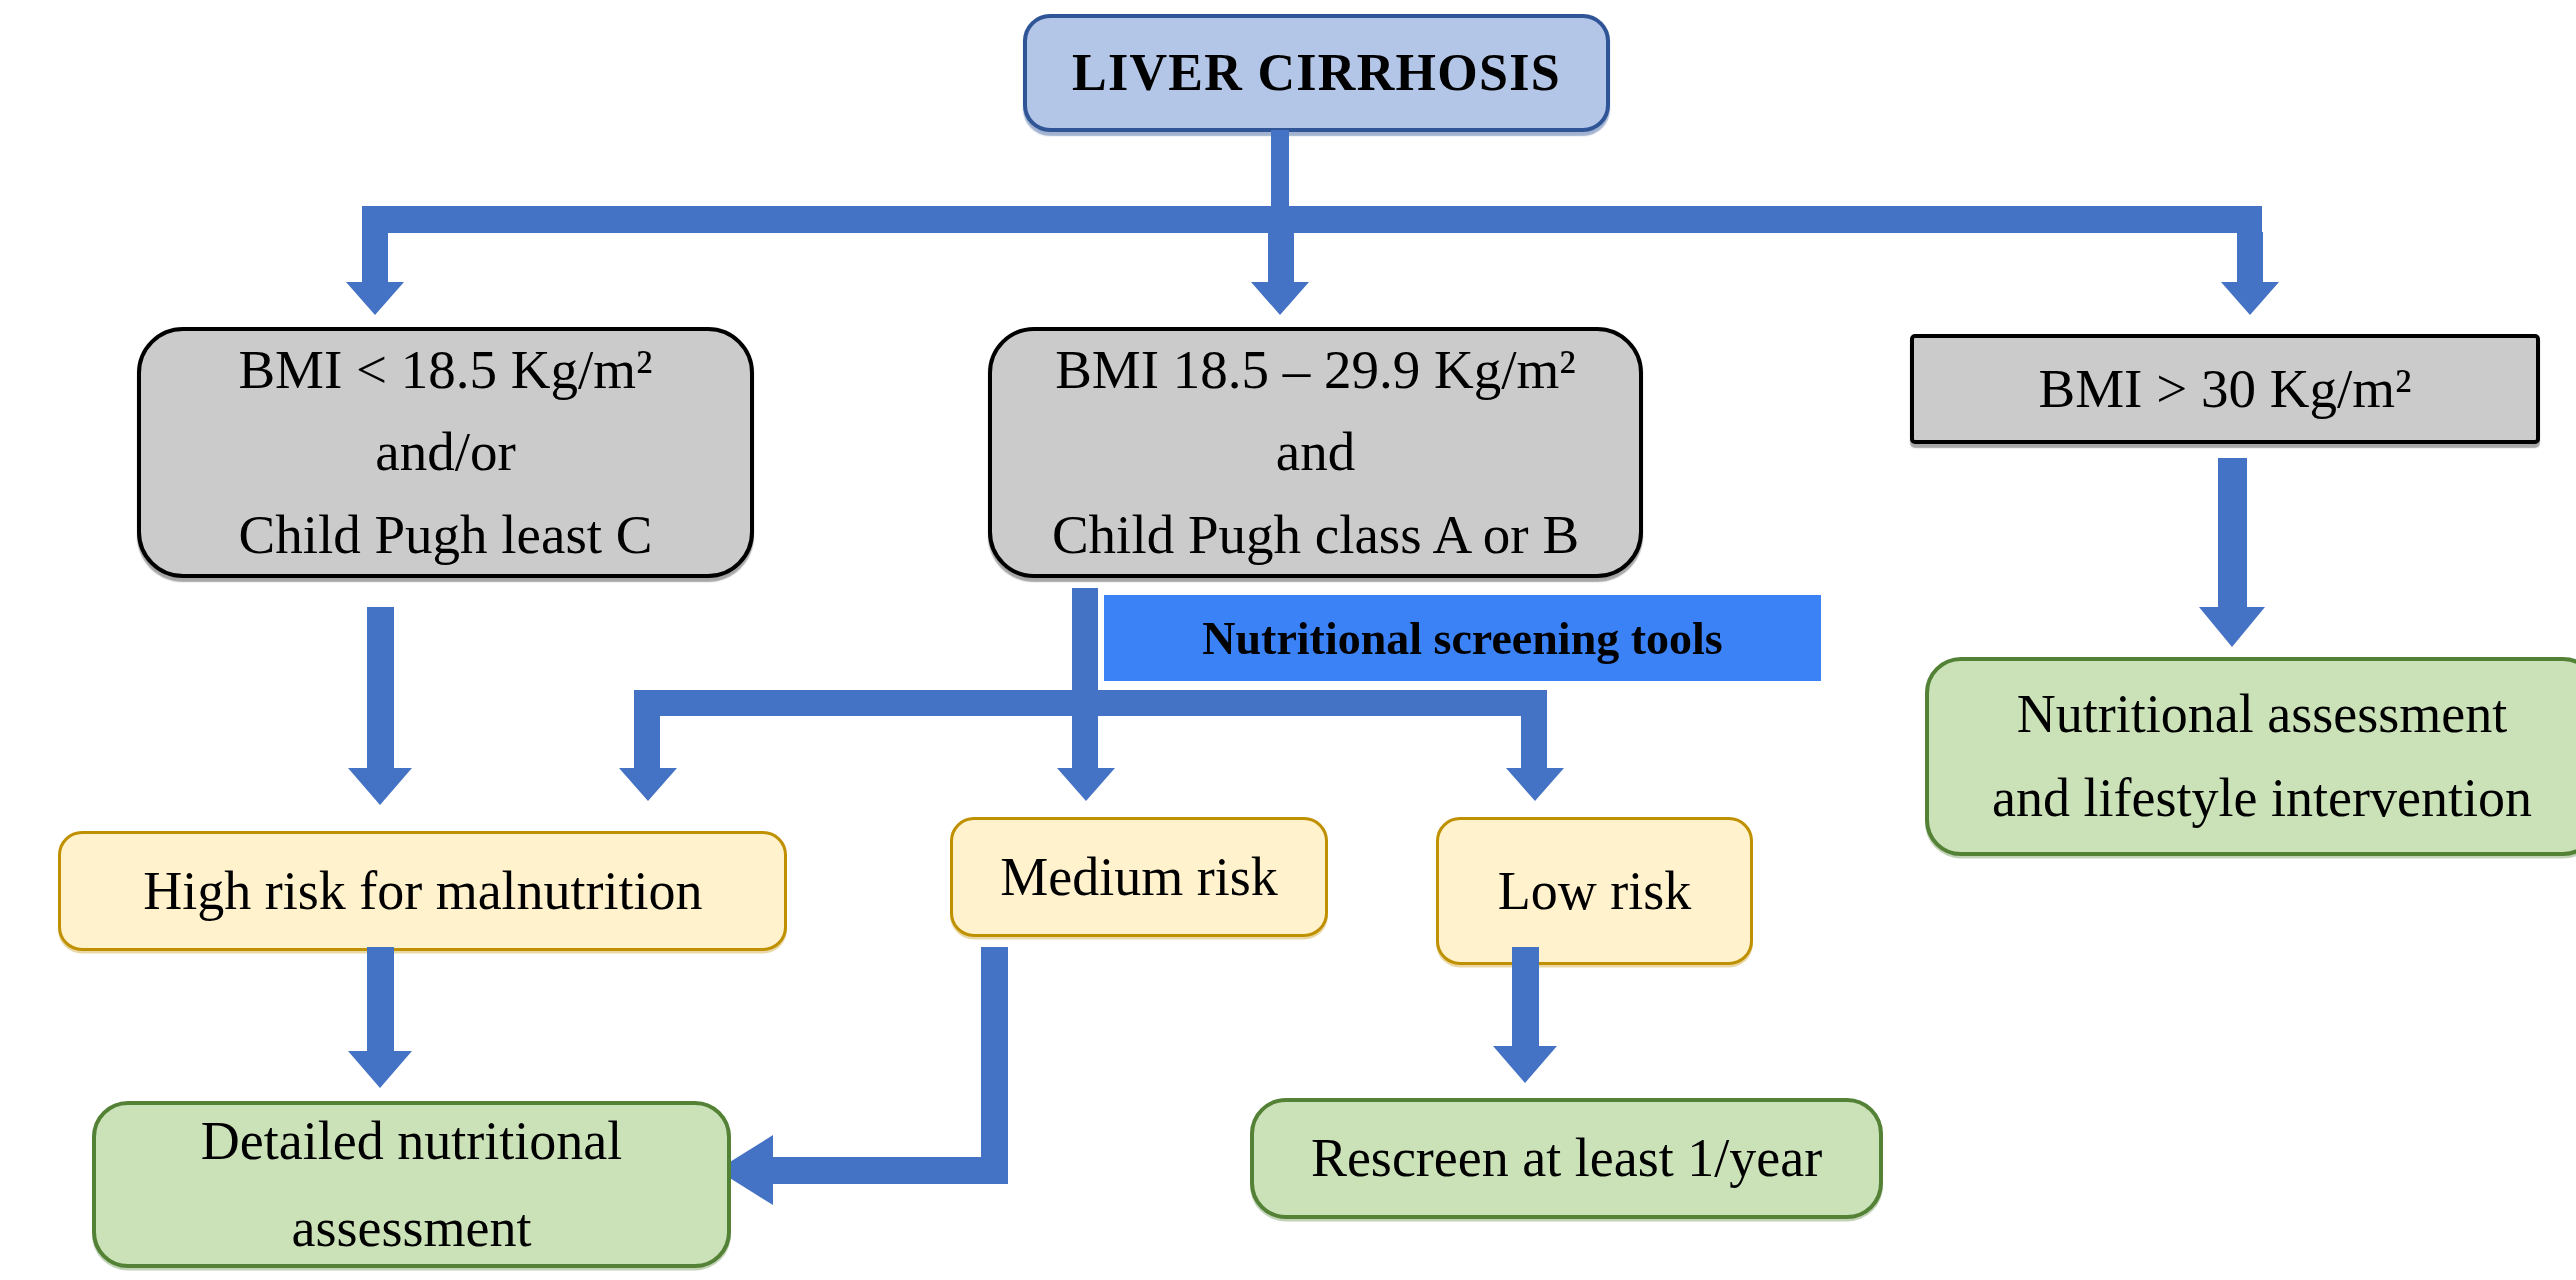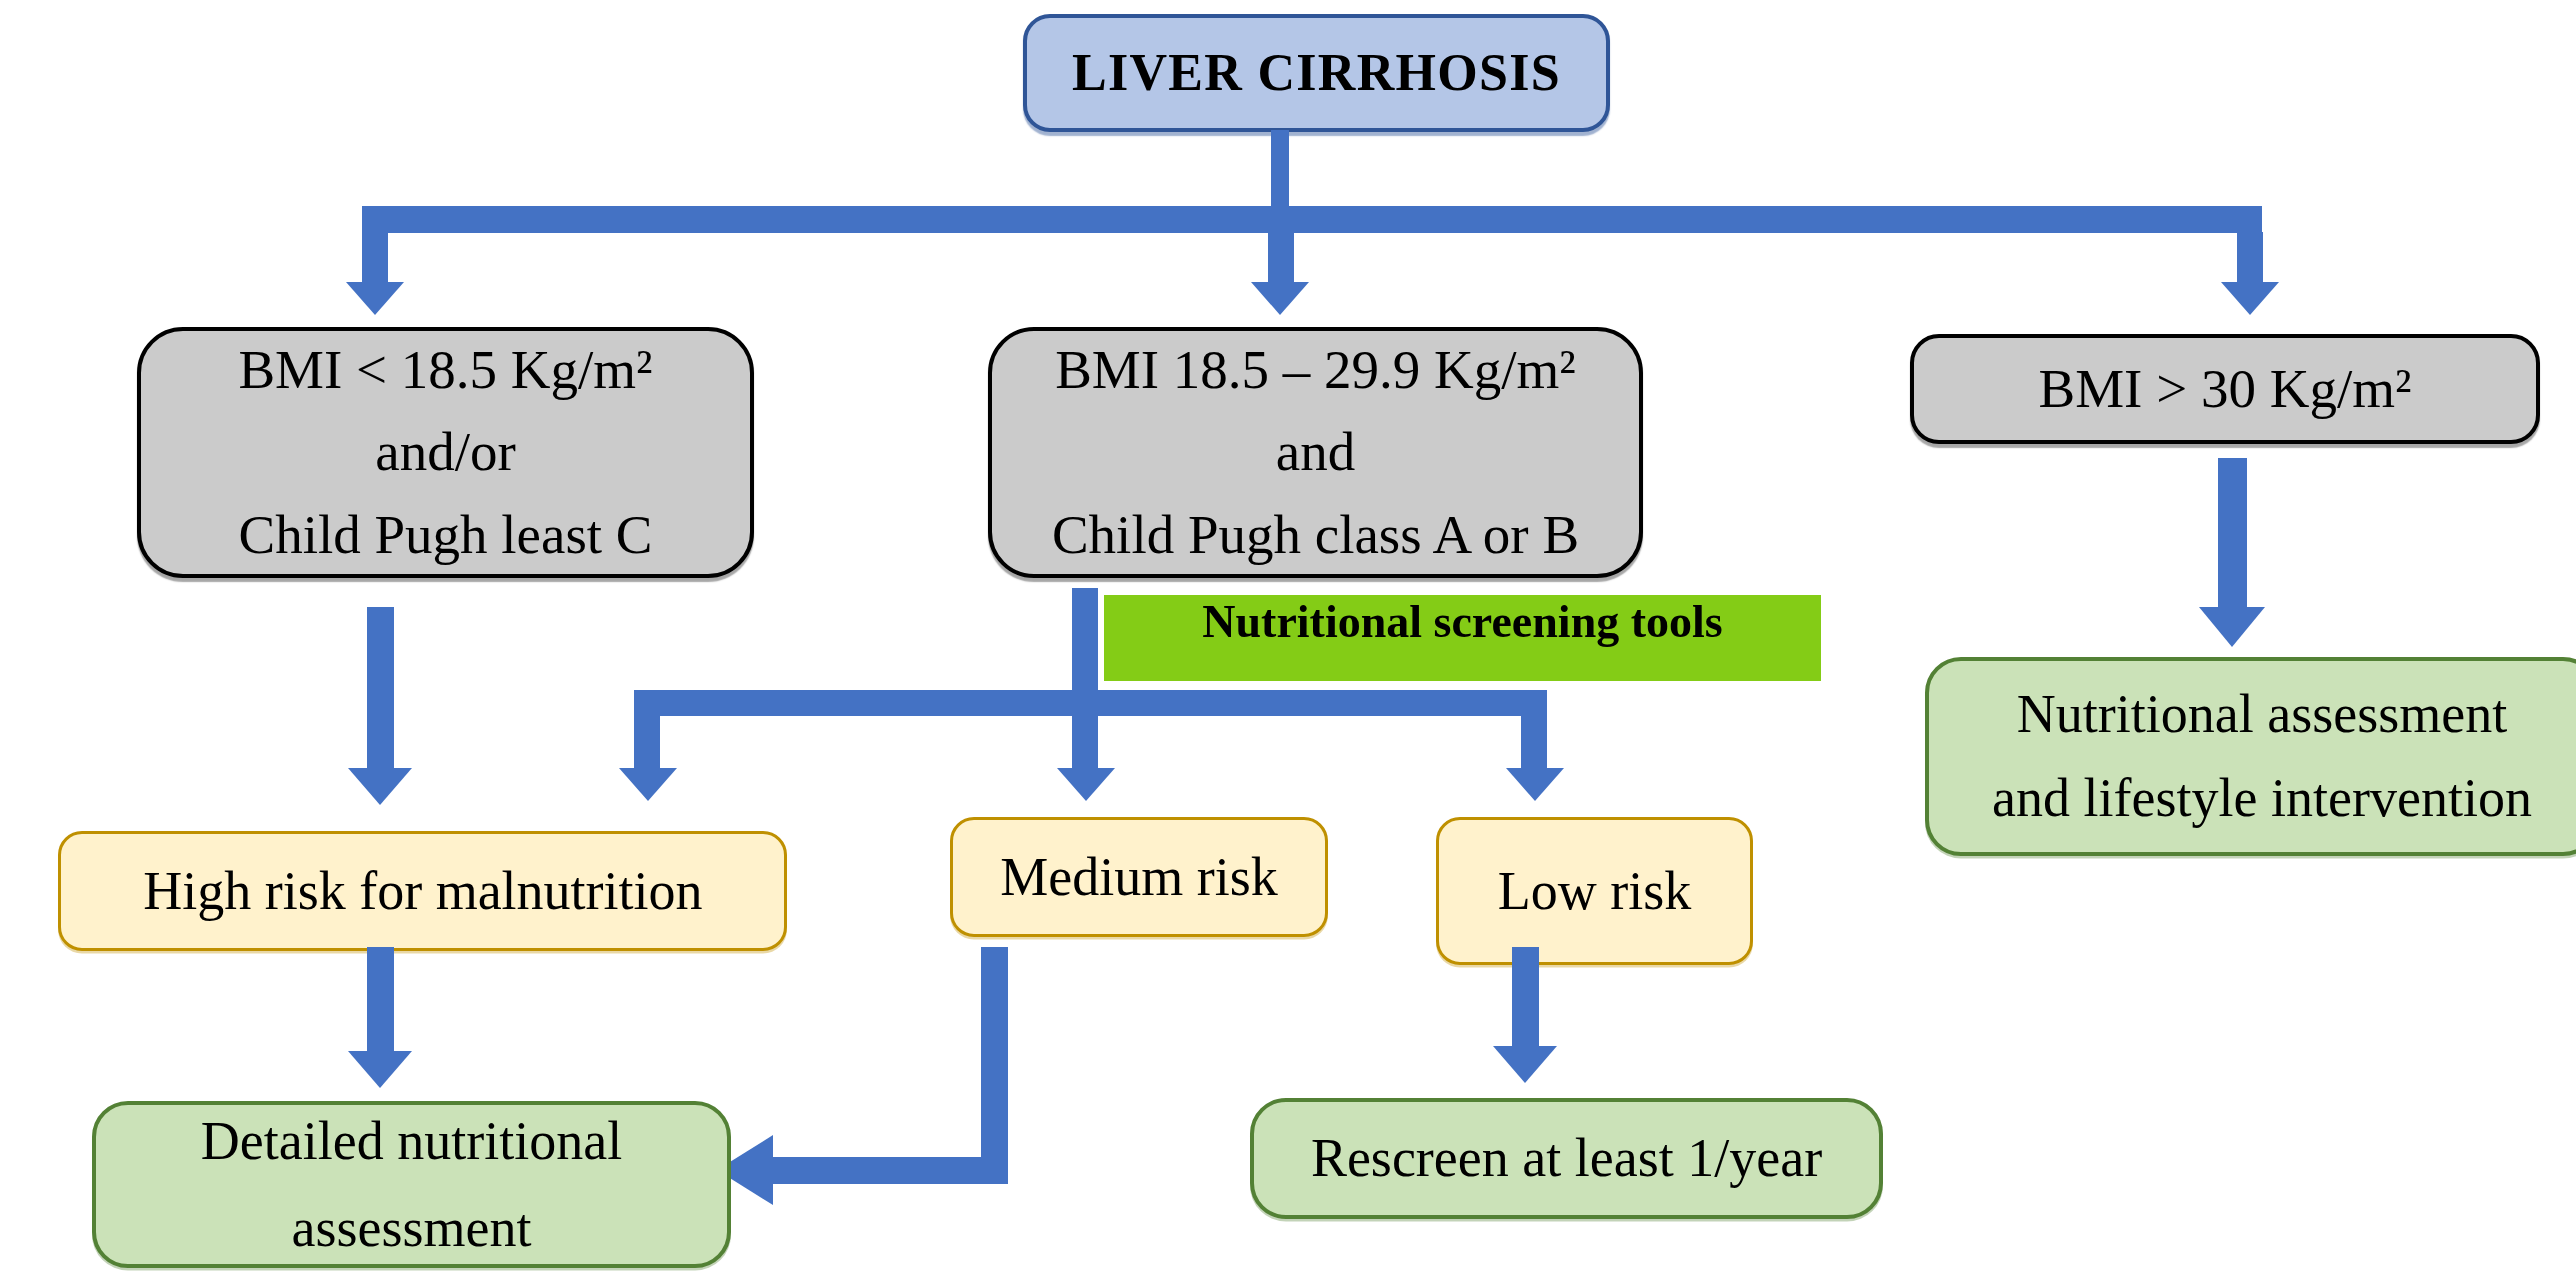--- a/index.html
+++ b/index.html
@@ -39,26 +39,26 @@
   }
   .node-gray {
     background: #cbcbcb;
     border: 4.5px solid #000000;
     border-radius: 46px;
     font-size: 55px;
     box-shadow: 0 3.2px 1.3px rgba(0,0,0,0.35);
   }
   .node-bmi-low  { left: 101px;  top: 327px; width: 617px;  height: 251px; text-align: center; }
   .node-bmi-mid  { left: 952px; top: 327px; width: 655px; height: 251px; }
-  .node-bmi-high { left: 1874px; top: 334px; width: 630px;  height: 110px; border-radius: 29px; }
+  .node-bmi-high { left: 1874px; top: 334px; width: 630px;  height: 110px; border-radius: 5px; }
   .label-orange {
     position: absolute;
     left: 1104px; top: 595px; width: 717px; height: 86px;
-    background: #84cc16;
-    display: flex; justify-content: center;
+    background: #3b82f6;
+    display: flex; align-items: center; justify-content: center;
     font-size: 46px;
     font-weight: bold;
   }
   .node-yellow {
     background: #fff2cc;
     border: 3.8px solid #bf9000;
     border-radius: 24px;
     font-size: 54px;
     box-shadow: 0 2.6px 0.6px rgba(191,144,0,0.35);
   }

